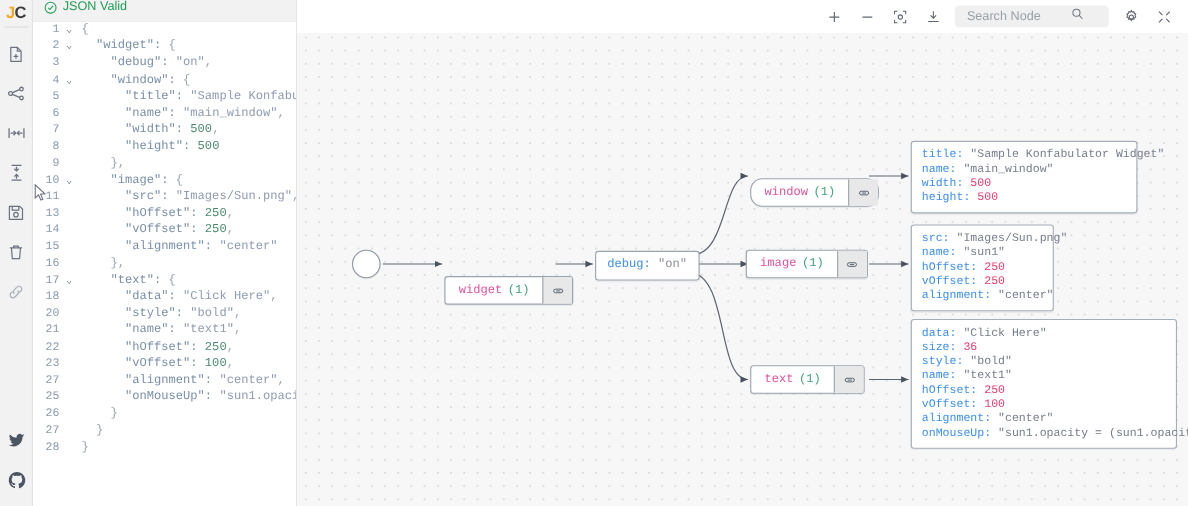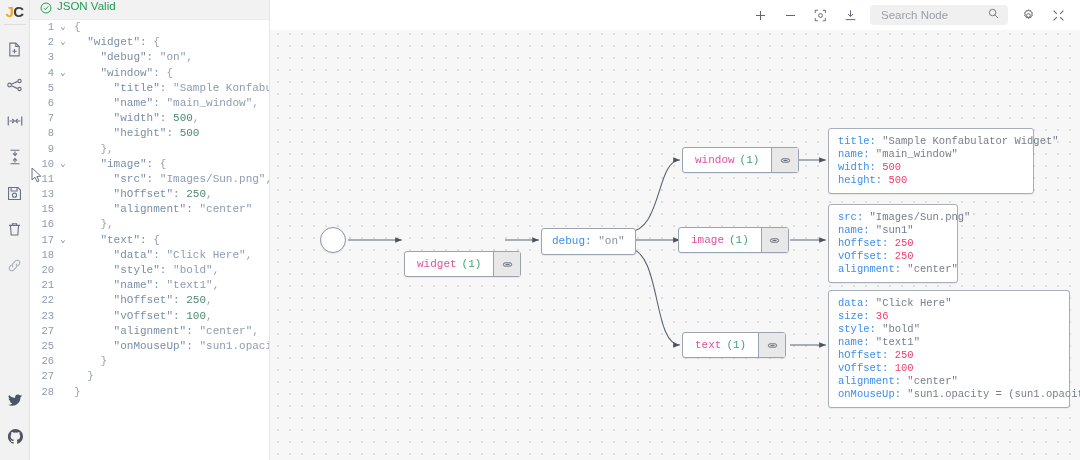--- a/index.html
+++ b/index.html
@@ -102,23 +102,23 @@
     display: flex; align-items: center; justify-content: flex-end;
     gap: 2px; padding-right: 8px;
     background: #ffffff;
     z-index: 6;
   }
   .tb-btn {
     width: 28px; height: 26px; display:flex; align-items:center; justify-content:center;
     color: #6b7280; cursor: pointer;
   }
   #search-box {
-    display:flex; align-items:center; gap:18px;
+    display:flex; align-items:center; gap:6px;
     background:#f0f0f0; border-radius:4px; height:20px;
-    padding: 0 8px 0 9px; margin: 0 4px;
+    padding: 0 22px 0 9px; margin: 0 4px;
   }
   #search-input {
     border:none; outline:none; background:transparent;
     font-size:11.5px; color:#6b7280; width:90px;
     font-family: "Liberation Sans", sans-serif;
   }
   #search-input::placeholder { color:#9aa0a6; }
 
   svg#wires { position:absolute; top:0; left:0; width:100%; height:100%; pointer-events:none; z-index:1;}
 
@@ -254,20 +254,21 @@
           <div class="code-line"><span class="ln">3</span><span class="fold"></span><span class="ctext">    <span class="k">"debug":</span> <span class="s">"on"</span><span class="p">,</span></span></div>
           <div class="code-line"><span class="ln">4</span><span class="fold">⌄</span><span class="ctext">    <span class="k">"window":</span> <span class="p">{</span></span></div>
           <div class="code-line"><span class="ln">5</span><span class="fold"></span><span class="ctext">      <span class="k">"title":</span> <span class="s">"Sample Konfabulator Widget"</span></span></div>
           <div class="code-line"><span class="ln">6</span><span class="fold"></span><span class="ctext">      <span class="k">"name":</span> <span class="s">"main_window"</span><span class="p">,</span></span></div>
           <div class="code-line"><span class="ln">7</span><span class="fold"></span><span class="ctext">      <span class="k">"width":</span> <span class="n">500</span><span class="p">,</span></span></div>
           <div class="code-line"><span class="ln">8</span><span class="fold"></span><span class="ctext">      <span class="k">"height":</span> <span class="n">500</span></span></div>
           <div class="code-line"><span class="ln">9</span><span class="fold"></span><span class="ctext">    <span class="p">}</span><span class="p">,</span></span></div>
           <div class="code-line"><span class="ln">10</span><span class="fold">⌄</span><span class="ctext">    <span class="k">"image":</span> <span class="p">{</span></span></div>
           <div class="code-line"><span class="ln">11</span><span class="fold"></span><span class="ctext">      <span class="k">"src":</span> <span class="s">"Images/Sun.png"</span><span class="p">,</span></span></div>
           <div class="code-line"><span class="ln">13</span><span class="fold"></span><span class="ctext">      <span class="k">"hOffset":</span> <span class="n">250</span><span class="p">,</span></span></div>
+          <div class="code-line"><span class="ln">14</span><span class="fold"></span><span class="ctext">      <span class="k">"vOffset":</span> <span class="n">250</span><span class="p">,</span></span></div>
           <div class="code-line"><span class="ln">15</span><span class="fold"></span><span class="ctext">      <span class="k">"alignment":</span> <span class="s">"center"</span></span></div>
           <div class="code-line"><span class="ln">16</span><span class="fold"></span><span class="ctext">    <span class="p">}</span><span class="p">,</span></span></div>
           <div class="code-line"><span class="ln">17</span><span class="fold">⌄</span><span class="ctext">    <span class="k">"text":</span> <span class="p">{</span></span></div>
           <div class="code-line"><span class="ln">18</span><span class="fold"></span><span class="ctext">      <span class="k">"data":</span> <span class="s">"Click Here"</span><span class="p">,</span></span></div>
           <div class="code-line"><span class="ln">20</span><span class="fold"></span><span class="ctext">      <span class="k">"style":</span> <span class="s">"bold"</span><span class="p">,</span></span></div>
           <div class="code-line"><span class="ln">21</span><span class="fold"></span><span class="ctext">      <span class="k">"name":</span> <span class="s">"text1"</span><span class="p">,</span></span></div>
           <div class="code-line"><span class="ln">22</span><span class="fold"></span><span class="ctext">      <span class="k">"hOffset":</span> <span class="n">250</span><span class="p">,</span></span></div>
           <div class="code-line"><span class="ln">23</span><span class="fold"></span><span class="ctext">      <span class="k">"vOffset":</span> <span class="n">100</span><span class="p">,</span></span></div>
           <div class="code-line"><span class="ln">27</span><span class="fold"></span><span class="ctext">      <span class="k">"alignment":</span> <span class="s">"center"</span><span class="p">,</span></span></div>
           <div class="code-line"><span class="ln">25</span><span class="fold"></span><span class="ctext">      <span class="k">"onMouseUp":</span> <span class="s">"sun1.opacity = (sun1.opacity / 100) * 90"</span></span></div>
@@ -364,21 +365,21 @@
             <path d="M6.5 10h7"></path>
         </svg>
       </div>
     </div>
 
     <div class="node kv" id="n-debug" style="left:271px; top:228px;">
       <span class="kk">debug:</span>
       <span class="vs">"on"</span>
     </div>
 
-    <div class="node obj" id="n-window" style="left:412px; top:147px;">
+    <div class="node obj" id="n-window" style="left:412px; top:162px;border-radius:11px;">
       <div class="lbl">
         <span>window</span>
           <span class="cnt">(1)</span>
       </div>
       <div class="chip">
         <svg width="11" height="11" viewBox="0 0 20 20" fill="none" stroke="#55606e" stroke-width="1.6">
           <rect x="2.5" y="7" width="15" height="6" rx="3"></rect>
             <path d="M6.5 10h7"></path>
         </svg>
       </div>

